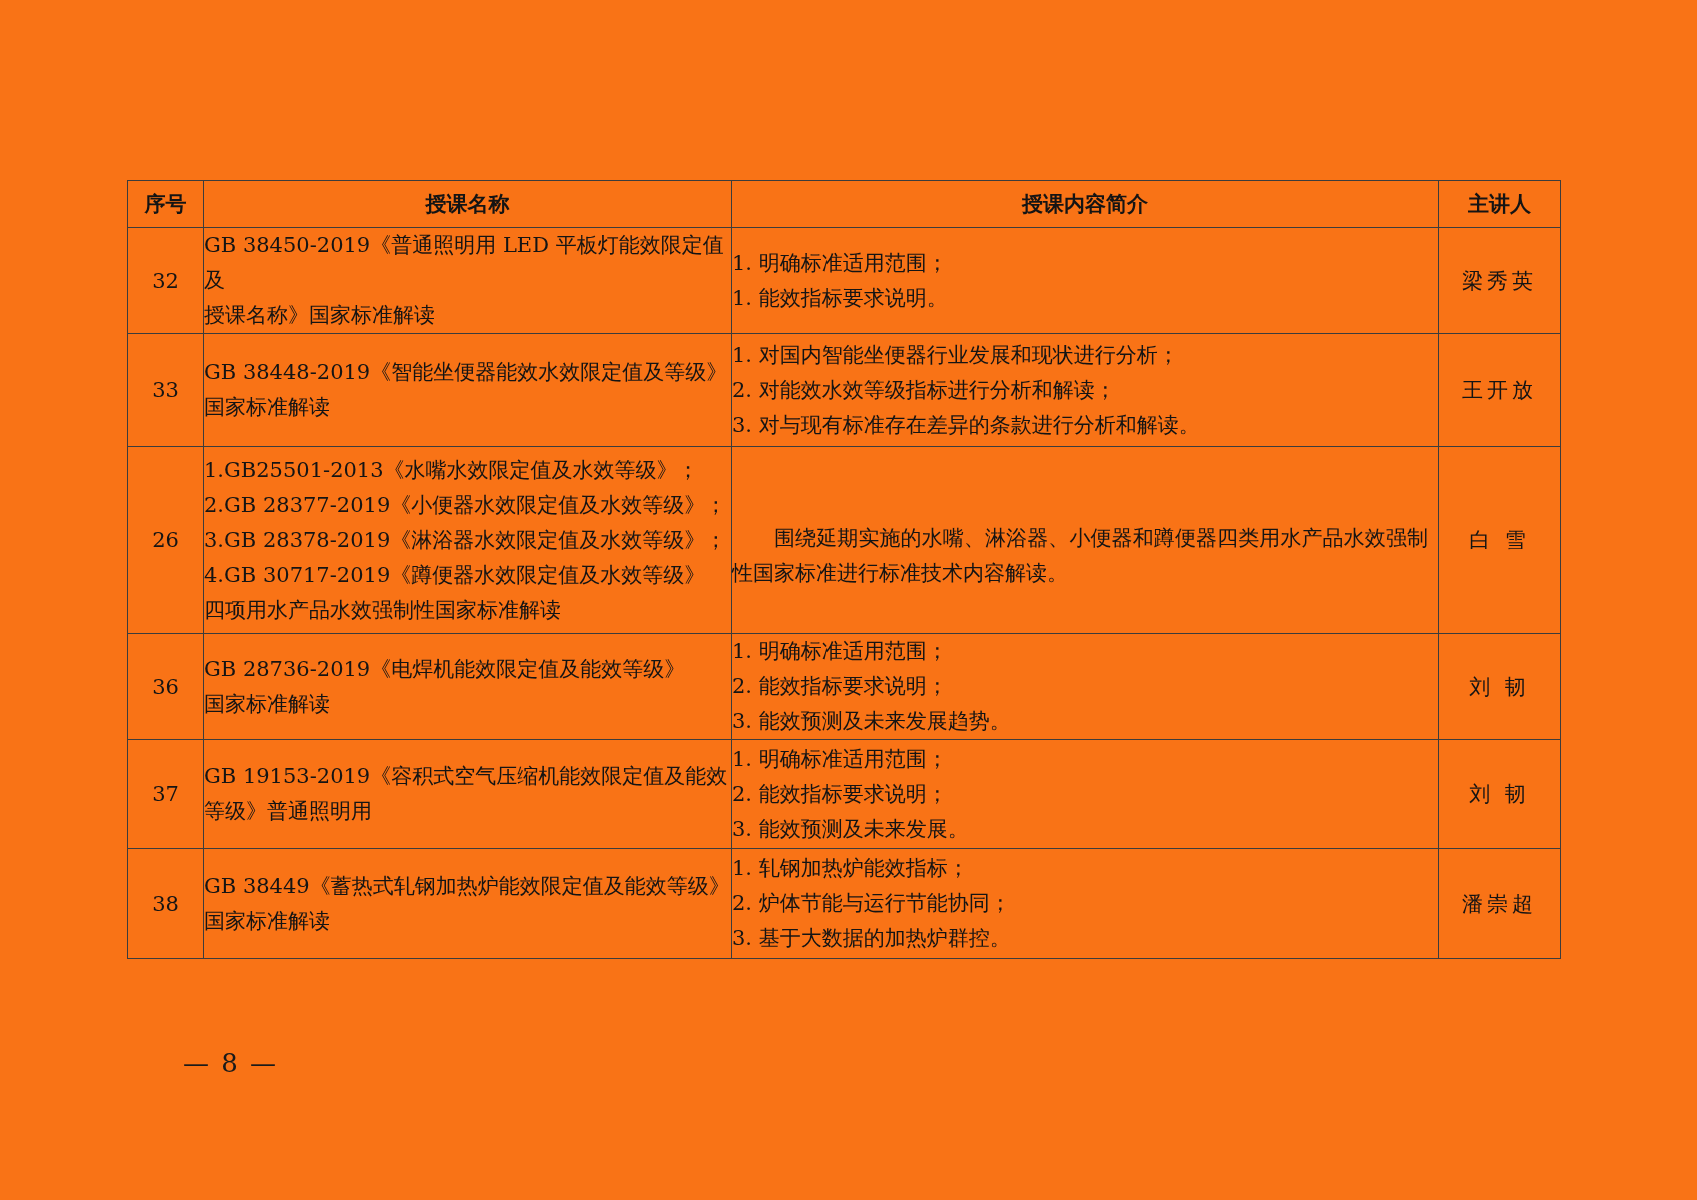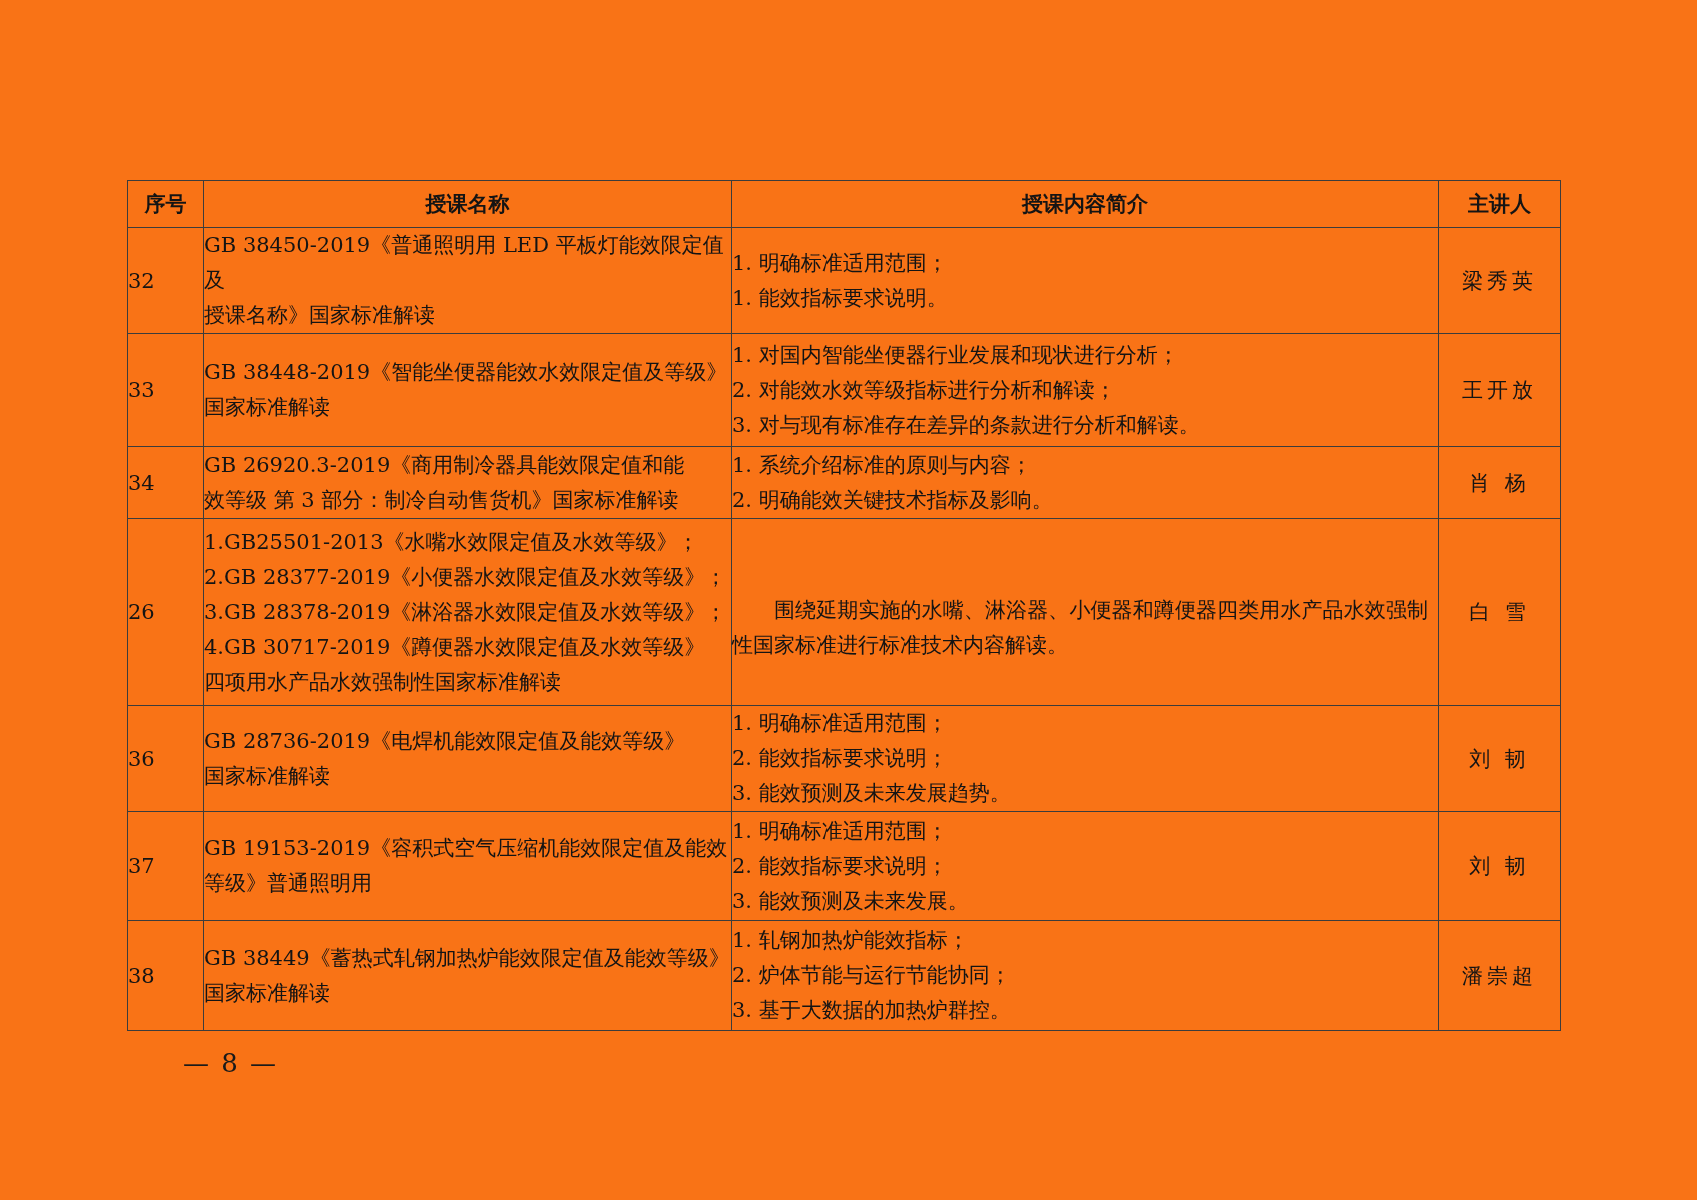--- a/index.html
+++ b/index.html
@@ -29,21 +29,21 @@
     vertical-align:middle;
     padding:0;
     font-weight:normal;
   }
   .course-table thead tr { height:47px; }
   .course-table th {
     font-weight:bold;
     text-align:center;
     font-size:21px;
   }
-  .c-no   { }
+  .c-no   { text-align:center; }
   .c-name { padding:4px 10px; }
   .c-name .ln { line-height:35px; }
   .c-content { text-align:left; padding:4px 12px 4px 33px; }
   .c-content .ln { line-height:35px; }
   .c-content .para {
     line-height:35px;
     text-indent:2em;
     padding-right:10px;
     text-align:justify;
     margin-top:32px;
@@ -100,32 +100,20 @@
           <div class="ln">国家标准解读</div>
         </td>
         <td class="c-content">
           <div class="ln">1. 对国内智能坐便器行业发展和现状进行分析；</div>
           <div class="ln">2. 对能效水效等级指标进行分析和解读；</div>
           <div class="ln">3. 对与现有标准存在差异的条款进行分析和解读。</div>
         </td>
         <td class="c-lect">王开放</td>
       </tr>
 
-      <tr style="height:72px">
-        <td class="c-no">34</td>
-        <td class="c-name">
-          <div class="ln">GB 26920.3-2019《商用制冷器具能效限定值和能</div>
-          <div class="ln">效等级 第 3 部分：制冷自动售货机》国家标准解读</div>
-        </td>
-        <td class="c-content">
-          <div class="ln">1. 系统介绍标准的原则与内容；</div>
-          <div class="ln">2. 明确能效关键技术指标及影响。</div>
-        </td>
-        <td class="c-lect">肖 杨</td>
-      </tr>
 
       <tr style="height:187px">
         <td class="c-no">26</td>
         <td class="c-name">
           <div class="ln">1.GB25501-2013《水嘴水效限定值及水效等级》；</div>
           <div class="ln">2.GB 28377-2019《小便器水效限定值及水效等级》；</div>
           <div class="ln">3.GB 28378-2019《淋浴器水效限定值及水效等级》；</div>
           <div class="ln">4.GB 30717-2019《蹲便器水效限定值及水效等级》</div>
           <div class="ln">四项用水产品水效强制性国家标准解读</div>
         </td>

